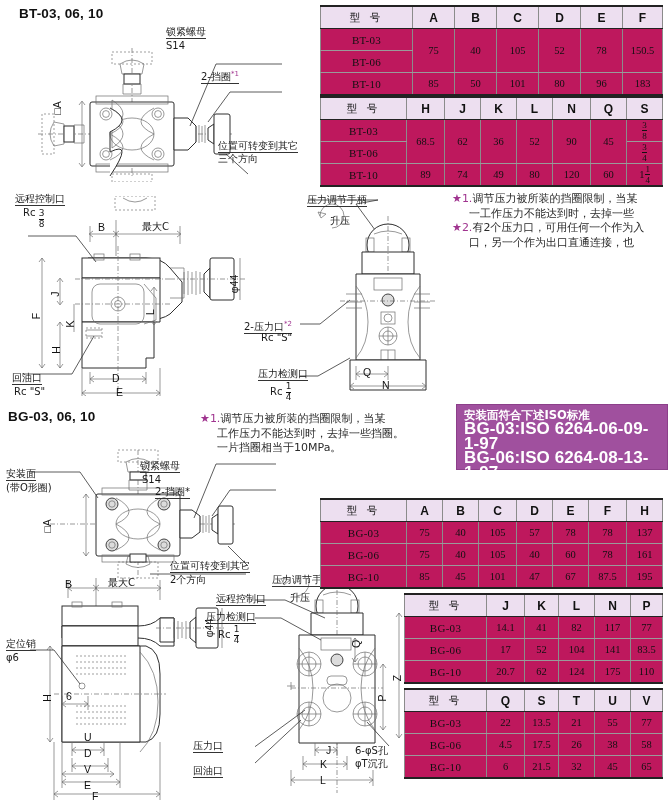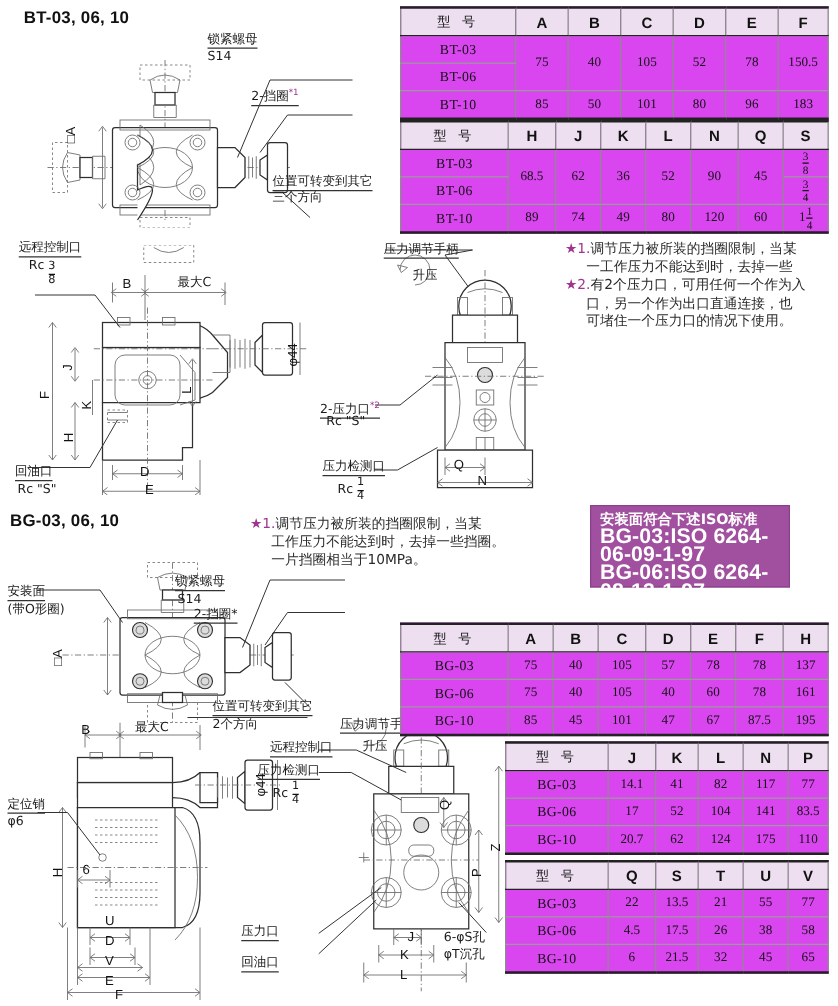--- a/index.html
+++ b/index.html
@@ -2,21 +2,21 @@
 <html><head>
 <meta charset="utf-8">
 <style>
   html,body{margin:0;padding:0;background:#ffffff;}
   body{width:670px;height:805px;position:relative;overflow:hidden;
        font-family:"Liberation Sans","DejaVu Sans",sans-serif;color:#1a1a1a;}
   .abs{position:absolute;}
   
   .secTitle{font-size:13.5px;font-weight:bold;letter-spacing:.2px;color:#111;}
   
-  table.spec{border-collapse:collapse;table-layout:fixed;background:#d946ef;}
+  table.spec{border-collapse:collapse;table-layout:fixed;background:#be185d;}
   table.spec th,table.spec td{
       border-left:1px solid #8b8b8b;border-right:1px solid #8b8b8b;
       border-top:1px solid #9a9a9a;border-bottom:1px solid #9a9a9a;
       text-align:center;vertical-align:middle;
       font-size:10.5px;font-family:"Liberation Serif","DejaVu Serif",serif;
       height:21px;padding:0;color:#111;}
   table.spec th{background:#eddff0;font-family:"Liberation Sans",sans-serif;
       font-weight:bold;font-size:12px;}
   table.spec th.model{font-size:10.5px;letter-spacing:3px;font-weight:normal;
       font-family:"DejaVu Sans",sans-serif;}
@@ -286,21 +286,21 @@
   <path class="thin" d="M54 193 l-4 3 l4 3 M122 193 l4 3 l-4 3"></path>
 
   <line class="lead" x1="50" y1="110" x2="20" y2="134"></line>
   <line class="lead" x1="20" y1="134" x2="-40" y2="134"></line>
   <line class="lead" x1="50" y1="168" x2="18" y2="186"></line>
   <line class="lead" x1="18" y1="186" x2="-40" y2="186"></line>
 </svg>
 </div>
 <div class="abs lbl u" style="left:307px;top:194px;">压力调节手柄</div>
 <div class="abs lbl" style="left:330px;top:215px;">升压</div>
-<div class="abs lbl u" style="left:256px;top:318px;"><span>2-压力口</span><span class="star1">*2</span></div>
+<div class="abs lbl u" style="left:244px;top:318px;"><span>2-压力口</span><span class="star1">*2</span></div>
 <div class="abs lbl" style="left:261px;top:332px;">Rc "S"</div>
 <div class="abs lbl u" style="left:258px;top:368px;">压力检测口</div>
 <div class="abs lbl" style="left:270px;top:382px;">
   <span>Rc</span>
   <span class="frac"><span class="n">1</span><span class="bar"></span><span class="d">4</span></span>
 </div>
 <div class="abs dim" style="left:363px;top:366px;">Q</div>
 <div class="abs dim" style="left:382px;top:379px;">N</div>
 
 <div class="abs" style="left:320px;top:5px;">
@@ -411,21 +411,20 @@
   </tr>
 </tbody>
     </table>
 </div>
 
 <div class="abs note" style="left:452px;top:192px;width:218px;">
   <p><span class="star">★</span><span class="num">1.</span><span>调节压力被所装的挡圈限制，当某</span></p>
   <p class="ind">一工作压力不能达到时，去掉一些</p>
   <p><span class="star">★</span><span class="num">2.</span><span>有2个压力口，可用任何一个作为入</span></p>
   <p class="ind">口，另一个作为出口直通连接，也</p>
-  <p class="ind">可堵住一个压力口的情况下使用。</p>
 </div>
 
 <div class="abs secTitle" style="left:8px;top:409px;">BG-03, 06, 10</div>
 
 <div class="abs note" style="left:200px;top:412px;width:265px;">
   <p><span class="star">★</span><span class="num">1.</span><span>调节压力被所装的挡圈限制，当某</span></p>
   <p class="ind">工作压力不能达到时，去掉一些挡圈。</p>
   <p class="ind">一片挡圈相当于10MPa。</p>
 </div>
 
@@ -670,21 +669,21 @@
 <div class="abs lbl u" style="left:193px;top:765px;">回油口</div>
 <div class="abs lbl" style="left:355px;top:745px;">6-φS孔</div>
 <div class="abs lbl" style="left:355px;top:758px;">φT沉孔</div>
 <div class="abs dim" style="left:326px;top:744px;">J</div>
 <div class="abs dim" style="left:320px;top:758px;">K</div>
 <div class="abs dim" style="left:320px;top:774px;">L</div>
 <div class="abs dimv" style="left:378px;top:692px;">P</div>
 <div class="abs dimv" style="left:394px;top:672px;">Z</div>
 <div class="abs dimv" style="left:352px;top:638px;">Q</div>
 
-<div class="abs isoBox" style="left:472px;top:404px;width:160px;height:66px;">
+<div class="abs isoBox" style="left:456px;top:404px;width:212px;height:66px;">
   <div class="t">安装面符合下述ISO标准</div>
   <div class="l">BG-03:ISO 6264-06-09-1-97</div>
   <div class="l">BG-06:ISO 6264-08-13-1-97</div>
 </div>
 
 <div class="abs" style="left:320px;top:498px;">
 <table class="spec" style="width:342px;">
   <colgroup>
         <col style="width:86px">
         <col style="width:36px">

